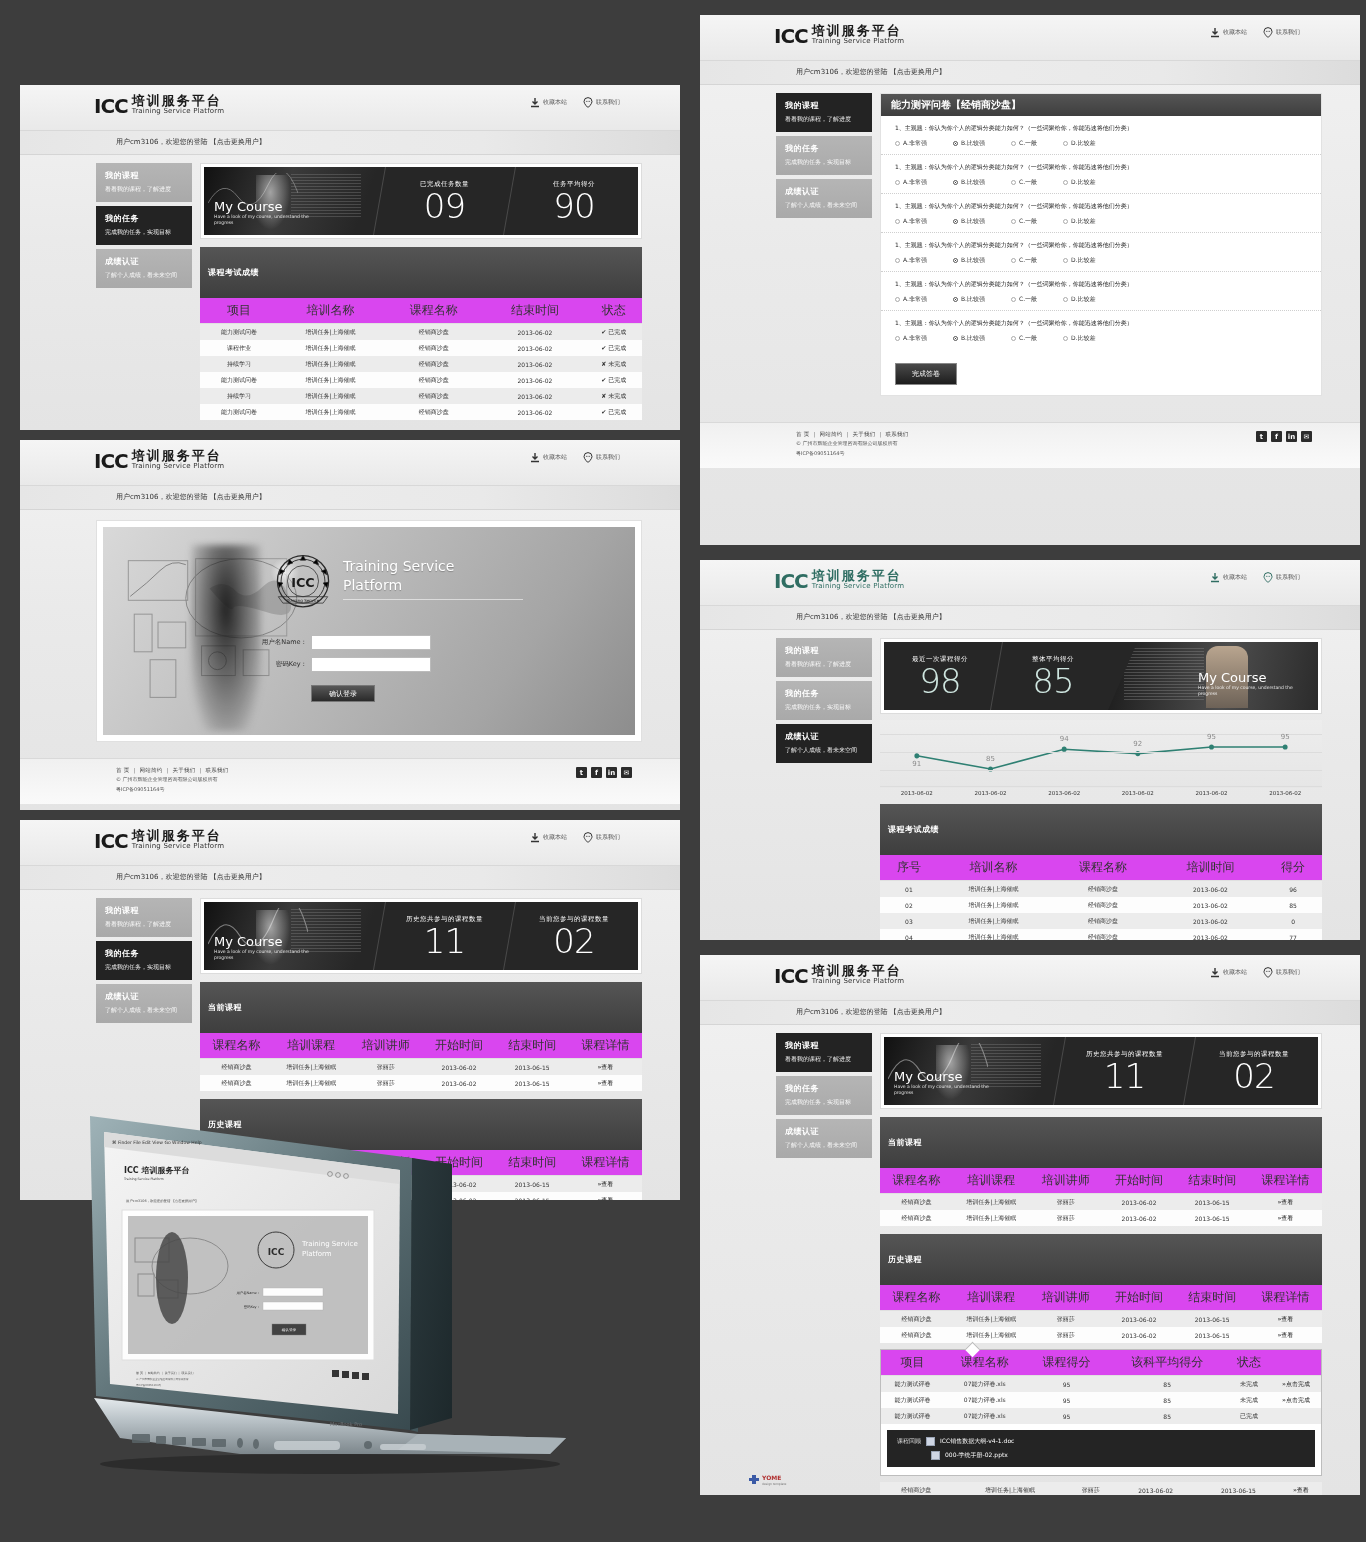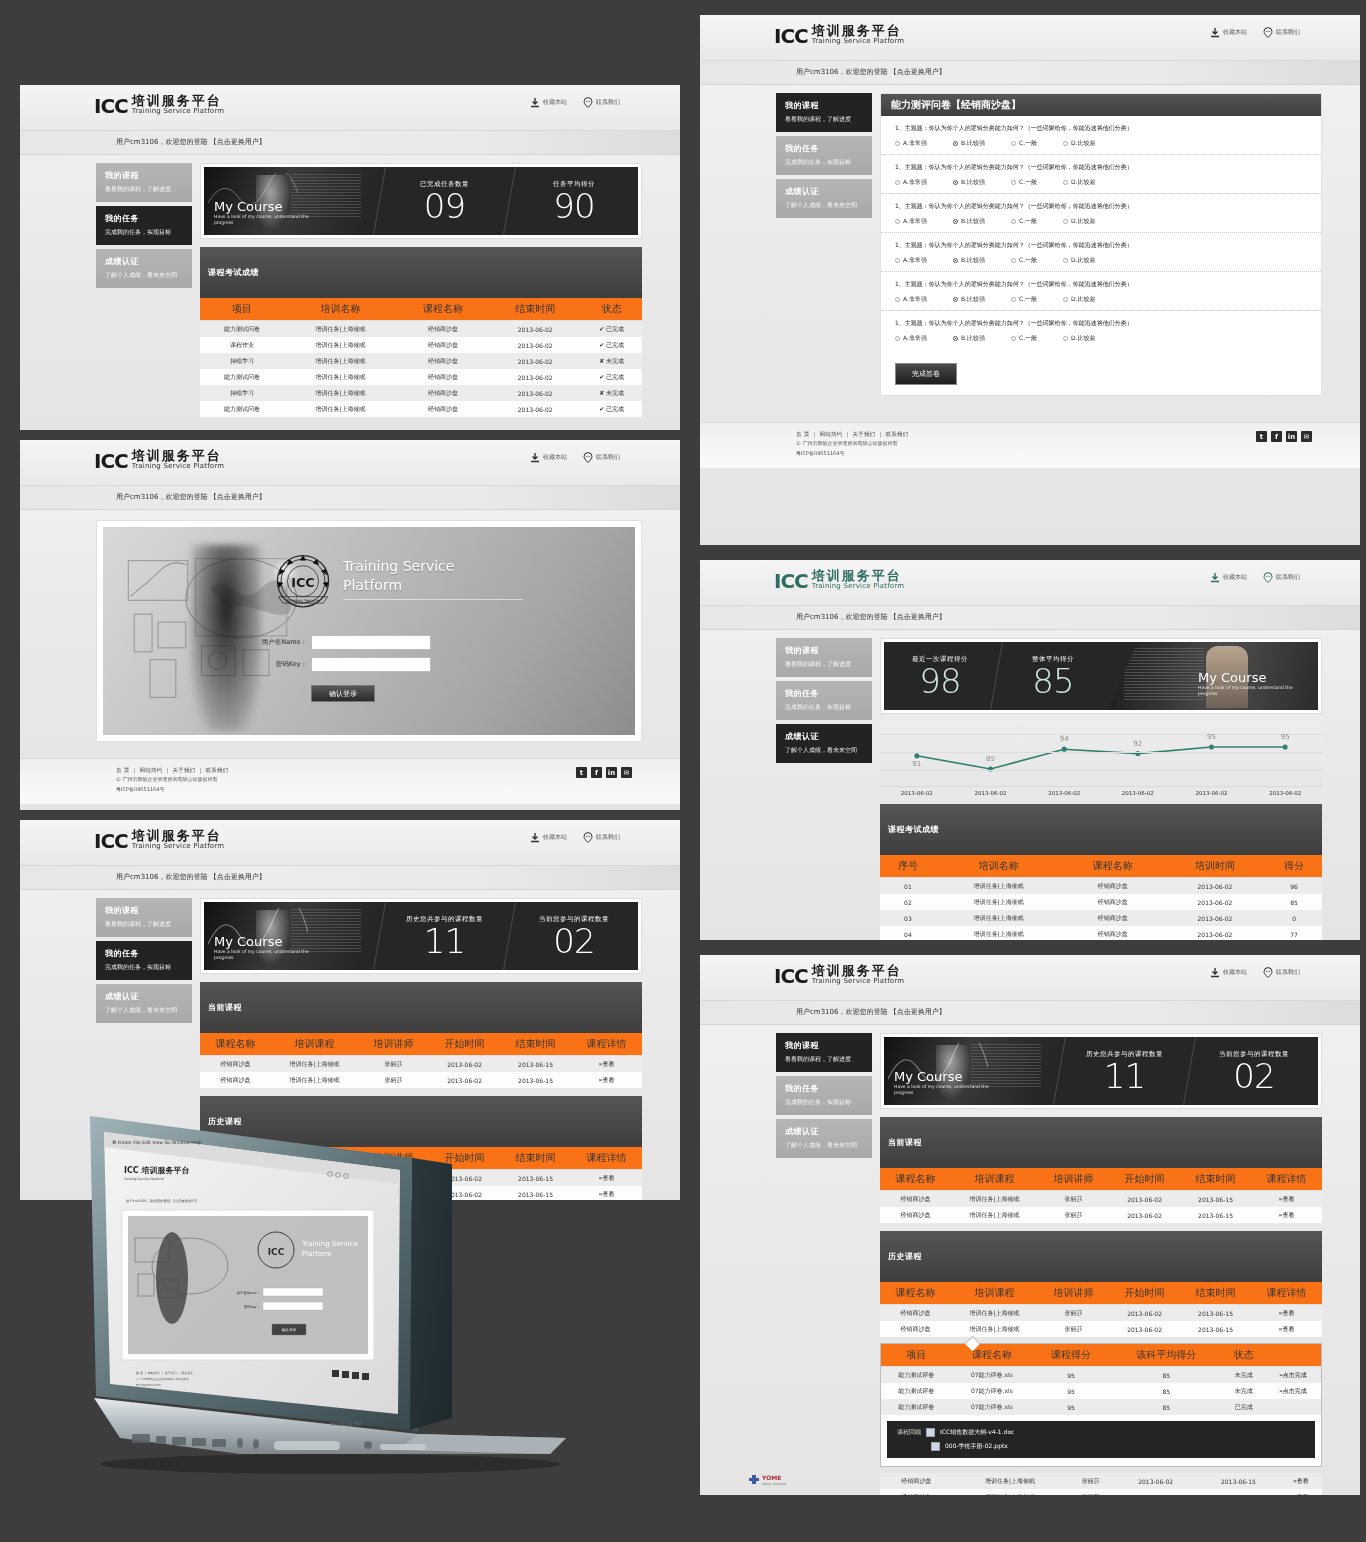--- a/index.html
+++ b/index.html
@@ -51,21 +51,21 @@
   .stat{ flex:1; position:relative; display:flex; flex-direction:column; align-items:center; justify-content:center;
          color:#fff; border-left:1px solid #4a4a4a; transform:skewX(-10deg);}
   .stat>div{ transform:skewX(10deg); text-align:center;}
   .stat .lb{ font-size:6.5px; letter-spacing:.5px; margin-bottom:1px;}
   .stat .nm{ font-size:34px; font-weight:300; line-height:.95; font-family:"DejaVu Sans",sans-serif; letter-spacing:-1px;}
 
   
   .sechead{ background:linear-gradient(180deg,#555,#3e3e3e); color:#fff; font-size:8px; font-weight:bold;
             padding:20px 8px; margin-top:8px; letter-spacing:.5px;}
   table{ width:100%; border-collapse:collapse; background:#fff;}
-  th{ font-size:10px; font-weight:normal; color:#333; padding:4px 2px; background:#f97316; border-bottom:1px solid #e0e0e0;}
+  th{ font-size:12px; font-weight:normal; color:#333; padding:4px 2px; background:#d946ef; border-bottom:1px solid #e0e0e0;}
   td{ font-size:6px; color:#333; padding:3.5px 2px; text-align:center;}
   tr.odd td{ background:#ececec;}
   tr.even td{ background:#fdfdfd;}
   .lnk{ color:#222; }
   .arrow{ font-weight:bold; letter-spacing:-2px;}
 
   
   .foot{ margin-top:14px; border-top:1px solid #d9d9d9; padding:8px 38px 10px 96px; position:relative;
          background:linear-gradient(180deg,#f0f0f0,#fafafa);}
   .fnav{ font-size:5.5px; color:#444; letter-spacing:.3px;}

